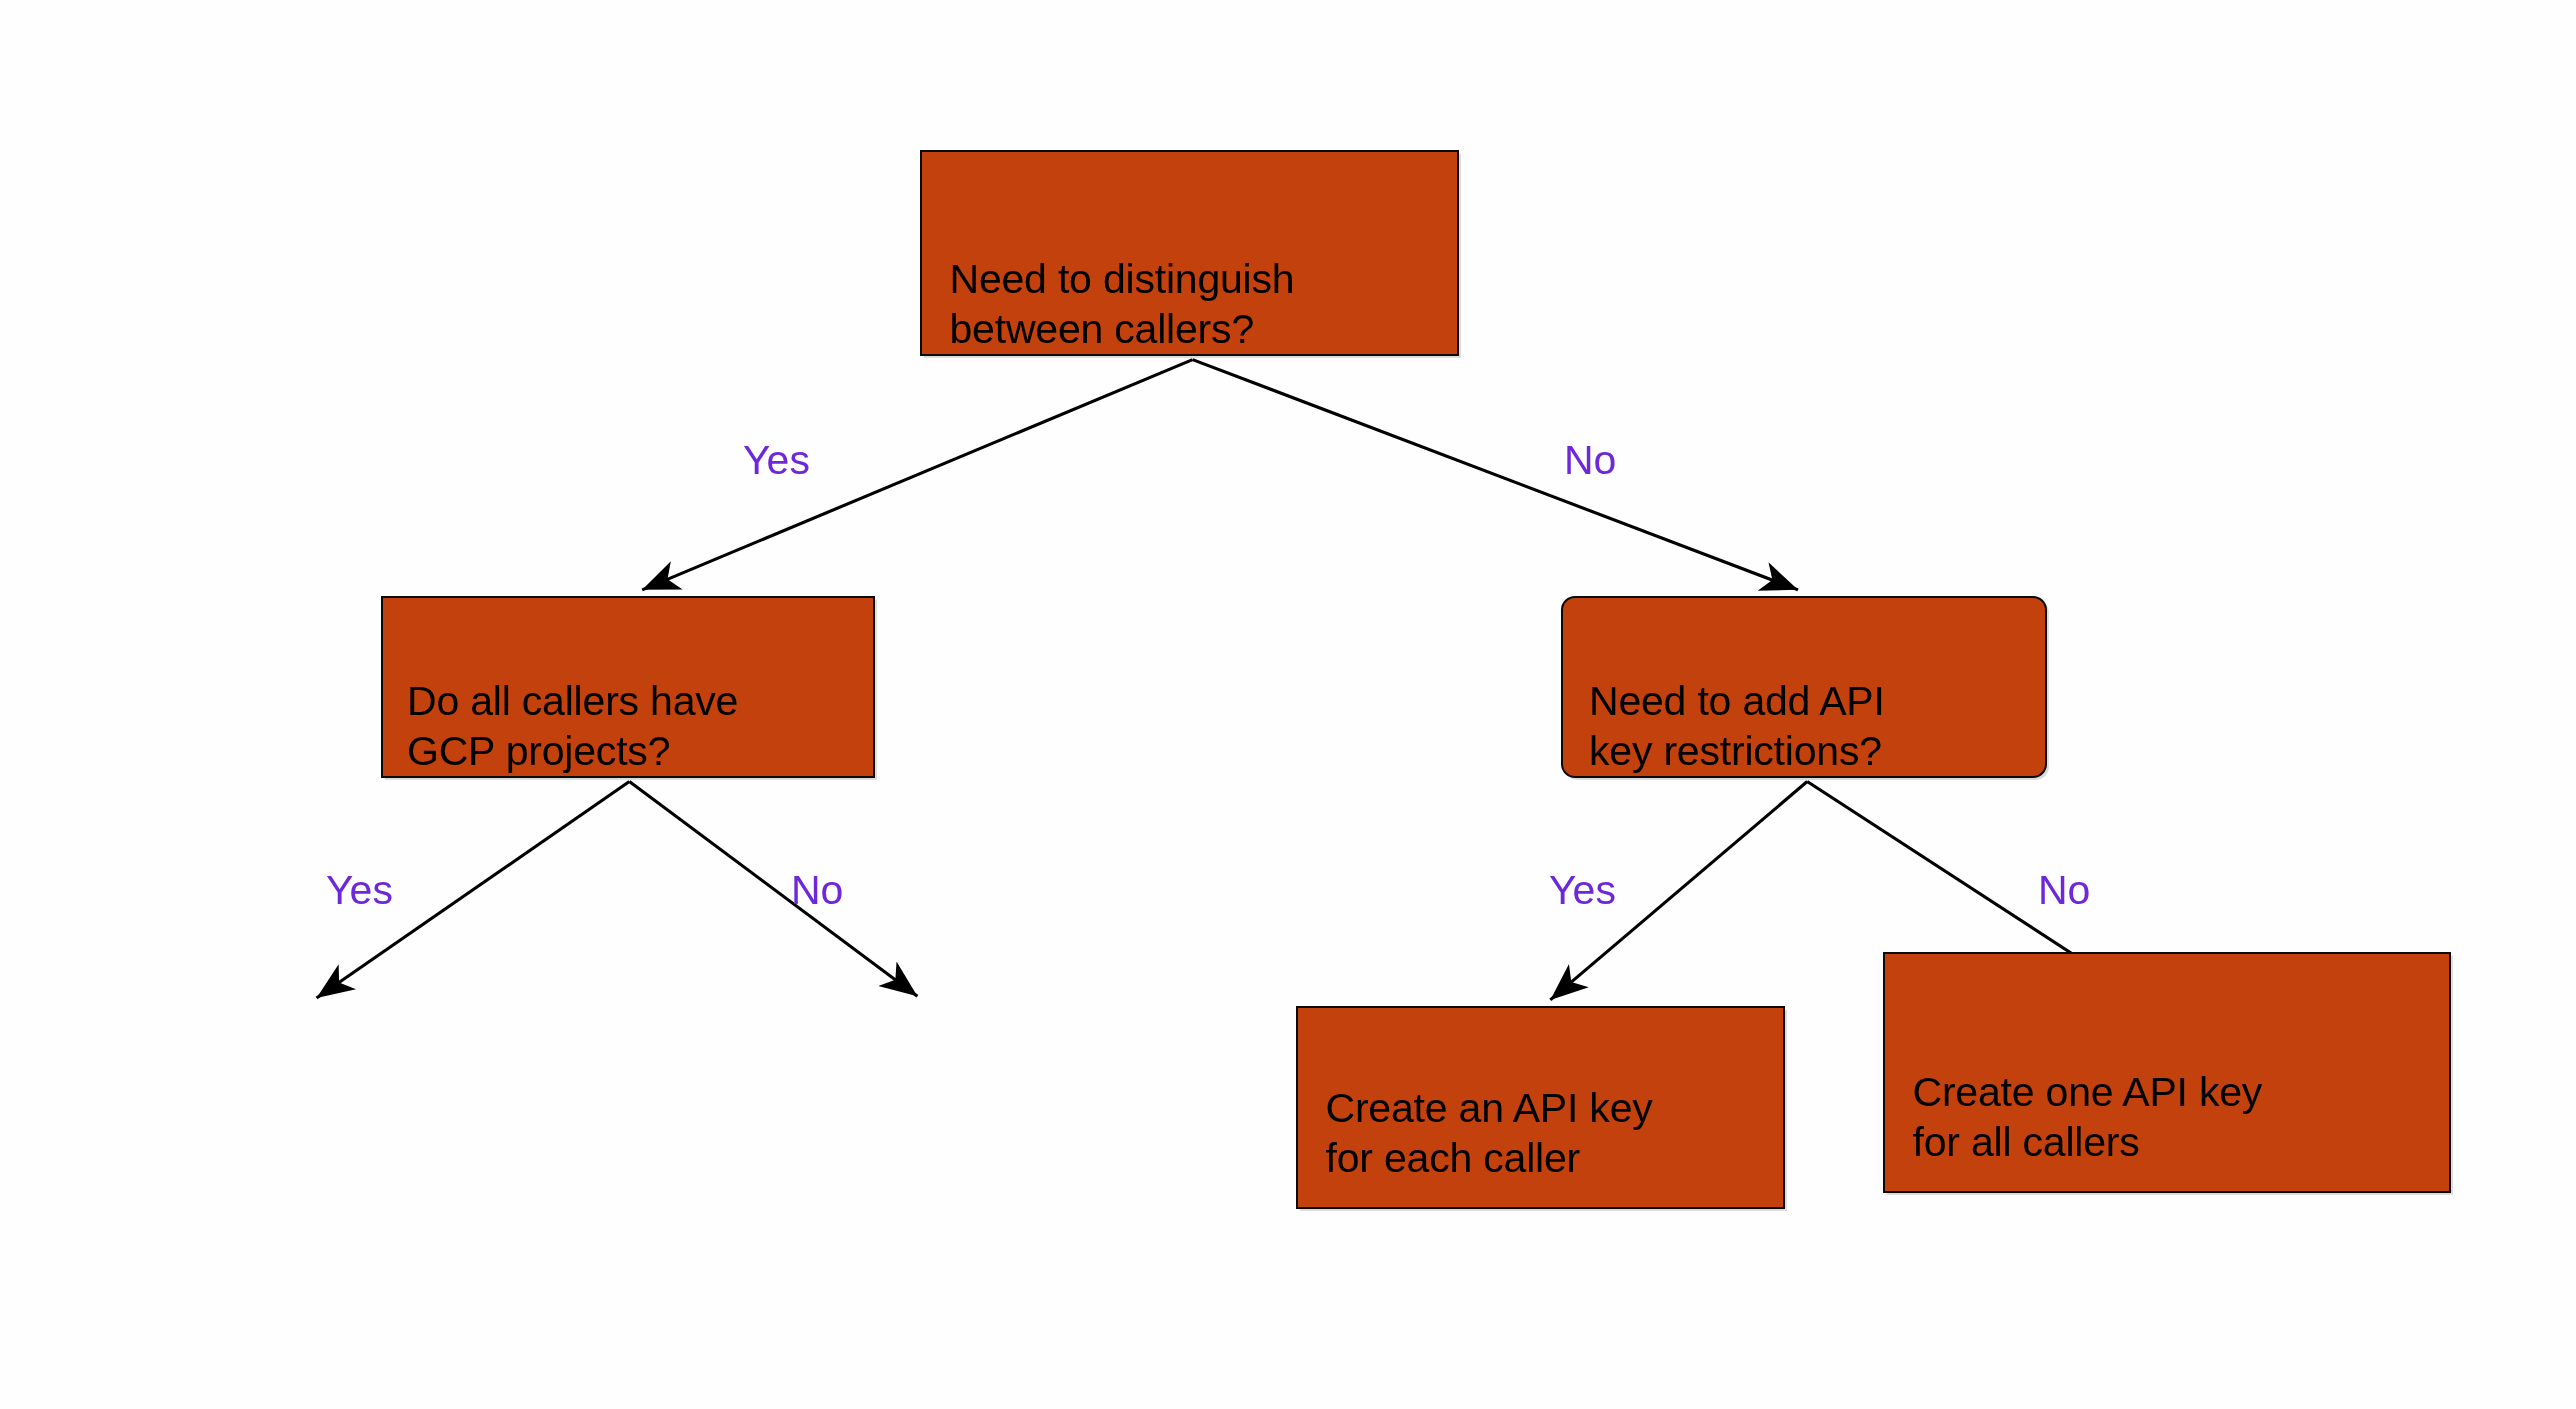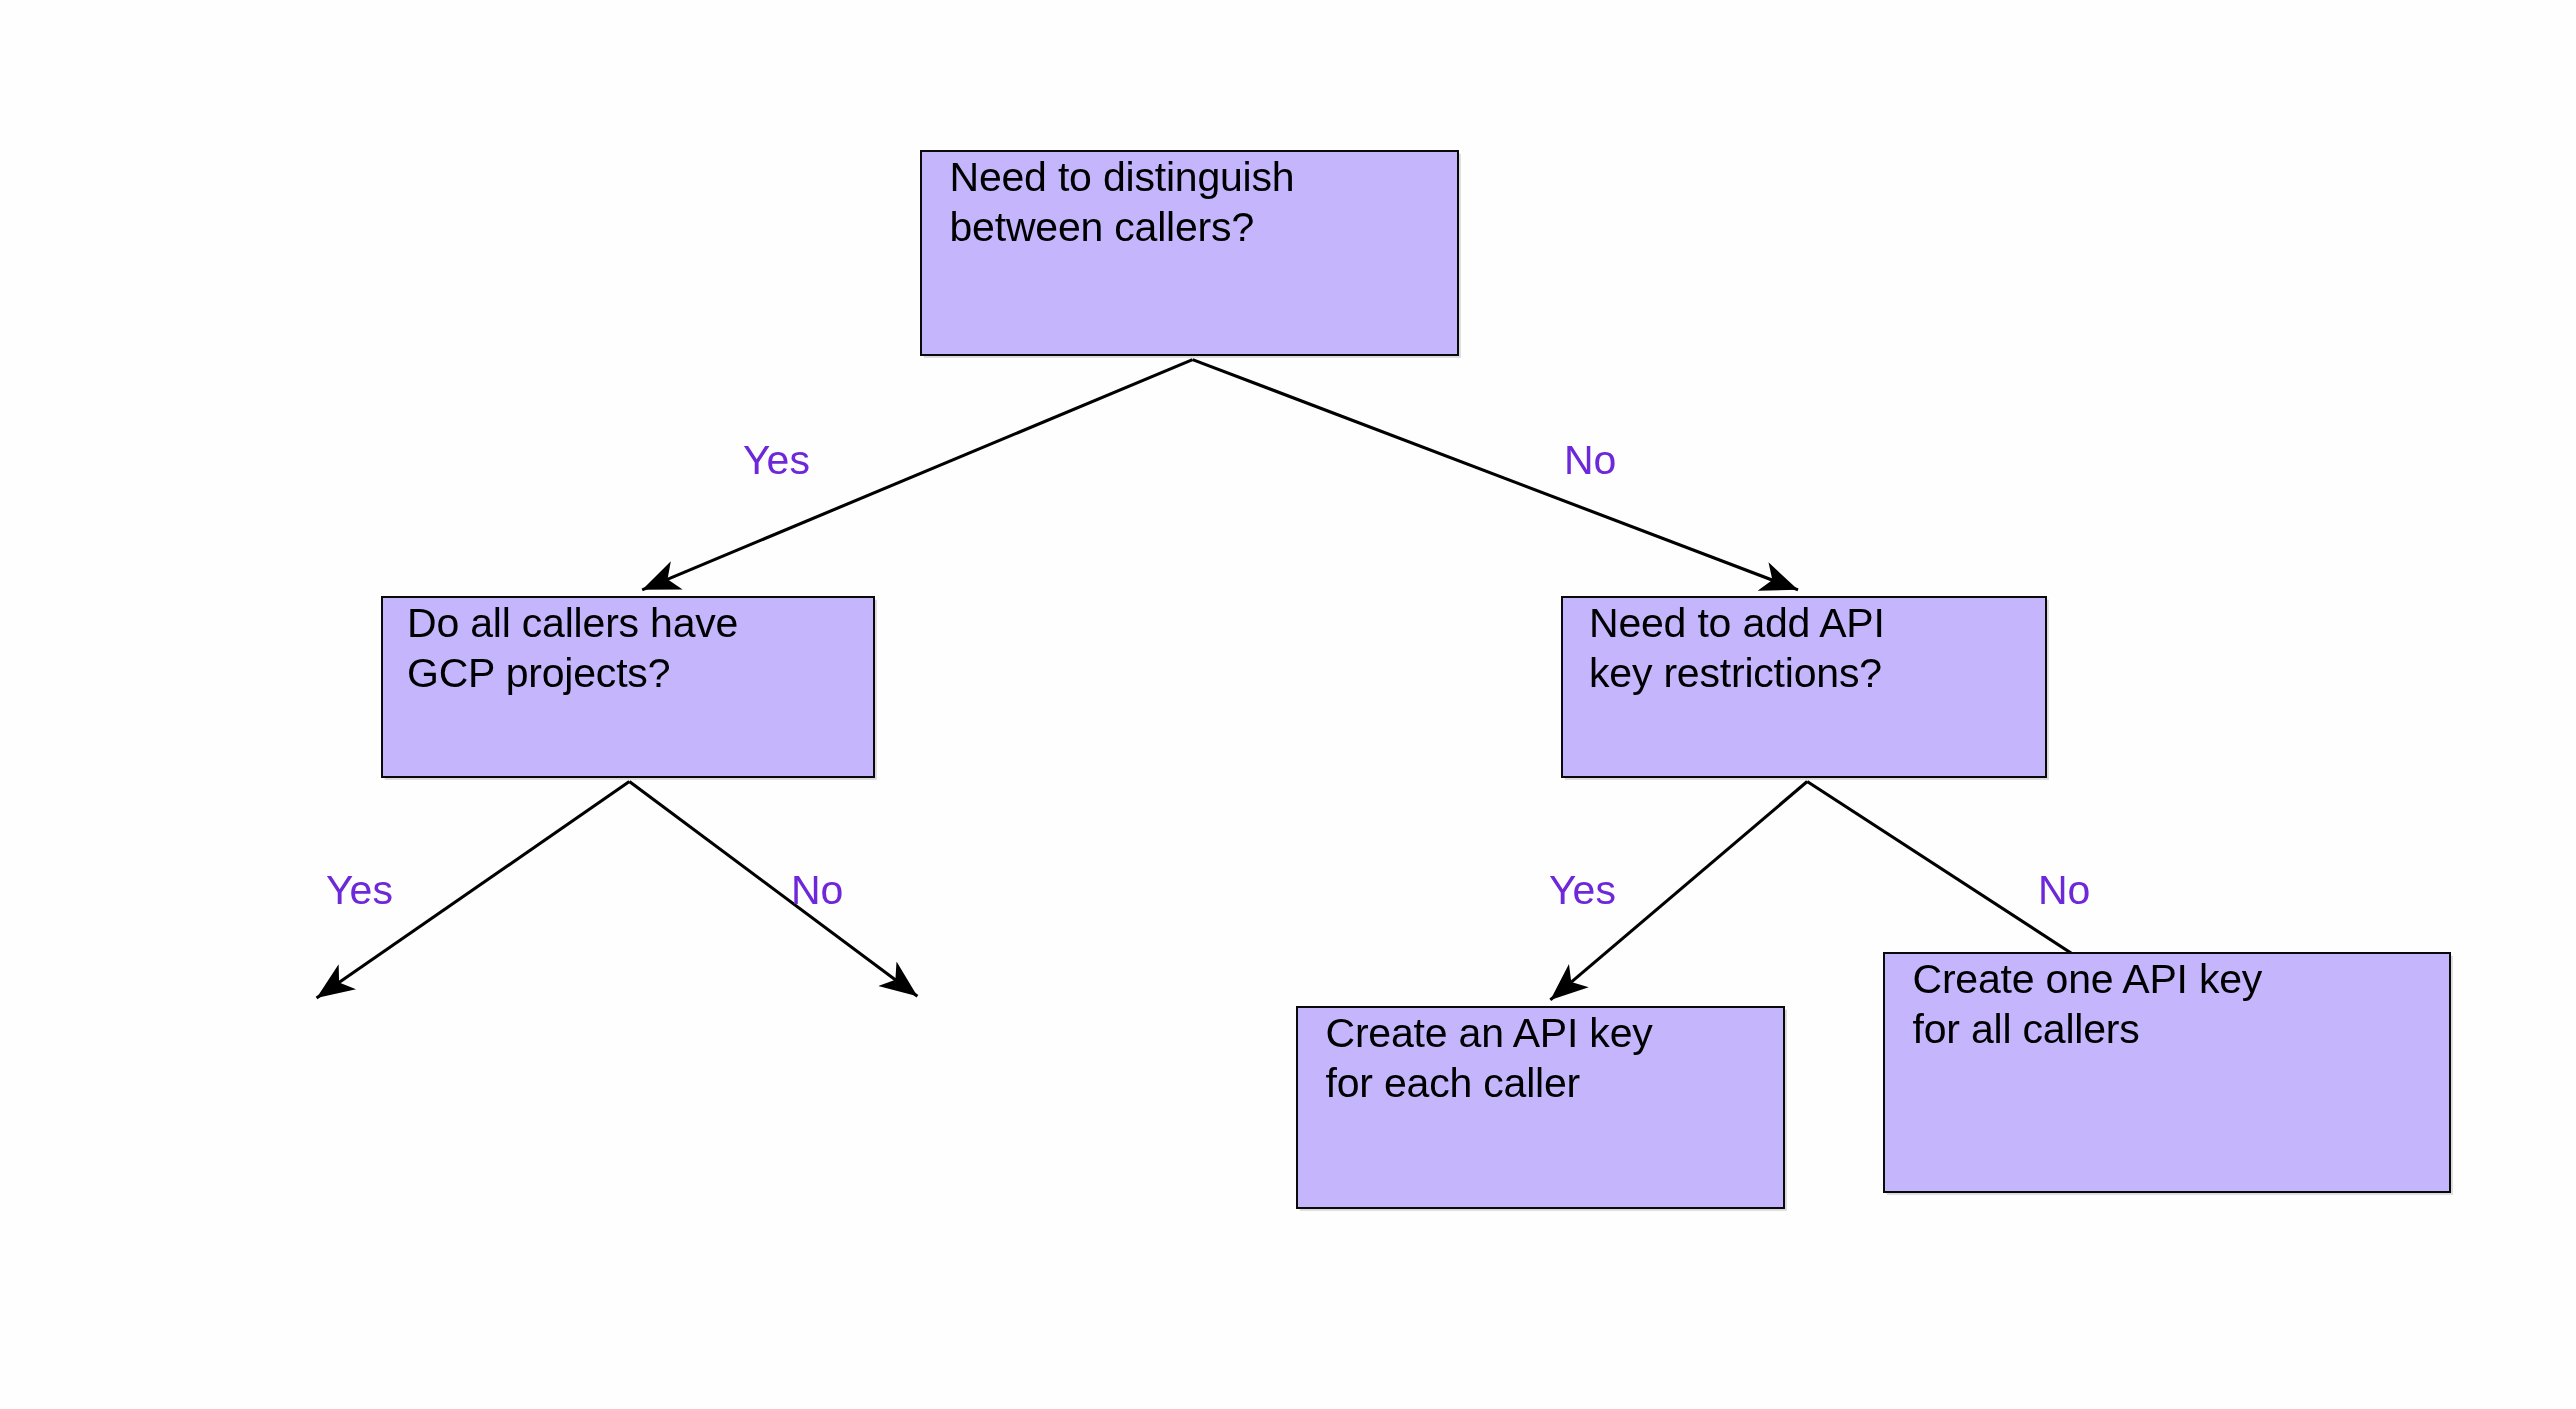--- a/index.html
+++ b/index.html
@@ -25,26 +25,26 @@
   
   #connector-layer {
     position: absolute;
     left: 0; top: 0;
     width: 2576px;
     height: 1409px;
   }
   .node-box {
     position: absolute;
     box-sizing: border-box;
-    background: #c4b5fd;
+    background: #c2410c;
     border: 2.8px solid #0a0a0a;
     box-shadow: 2.8px 2.8px 0 -0.9px rgba(150,150,150,0.33);
     display: flex;
     flex-direction: column;
-    justify-content: flex-start;
+    justify-content: flex-end;
     overflow: hidden;
   }
   .node-text {
     color: #000000;
     font-size: 41px;
     line-height: 1.22;
     letter-spacing: -0.2px;
     white-space: pre-line;
     text-align: left;
   }
@@ -57,21 +57,21 @@
 
   
   #node-gcp-projects {
     left: 381px; top: 596px;
     width: 494px; height: 182px;
   }
   #node-gcp-projects .node-text { padding: 0 16px 0 24px; }
 
   #node-key-restrictions {
     left: 1561px; top: 596px;
-    width: 486px; height: 182px;
+    width: 486px; height: 182px; border-radius: 14px;
   }
   #node-key-restrictions .node-text { padding: 0 0 0 26px; }
 
   
   #node-grant-permission {
     left: 78px; top: 1005px;
     width: 463px; height: 243px;
   }
   #node-grant-permission .node-text { padding: 0 0 26px 24px; }
 

